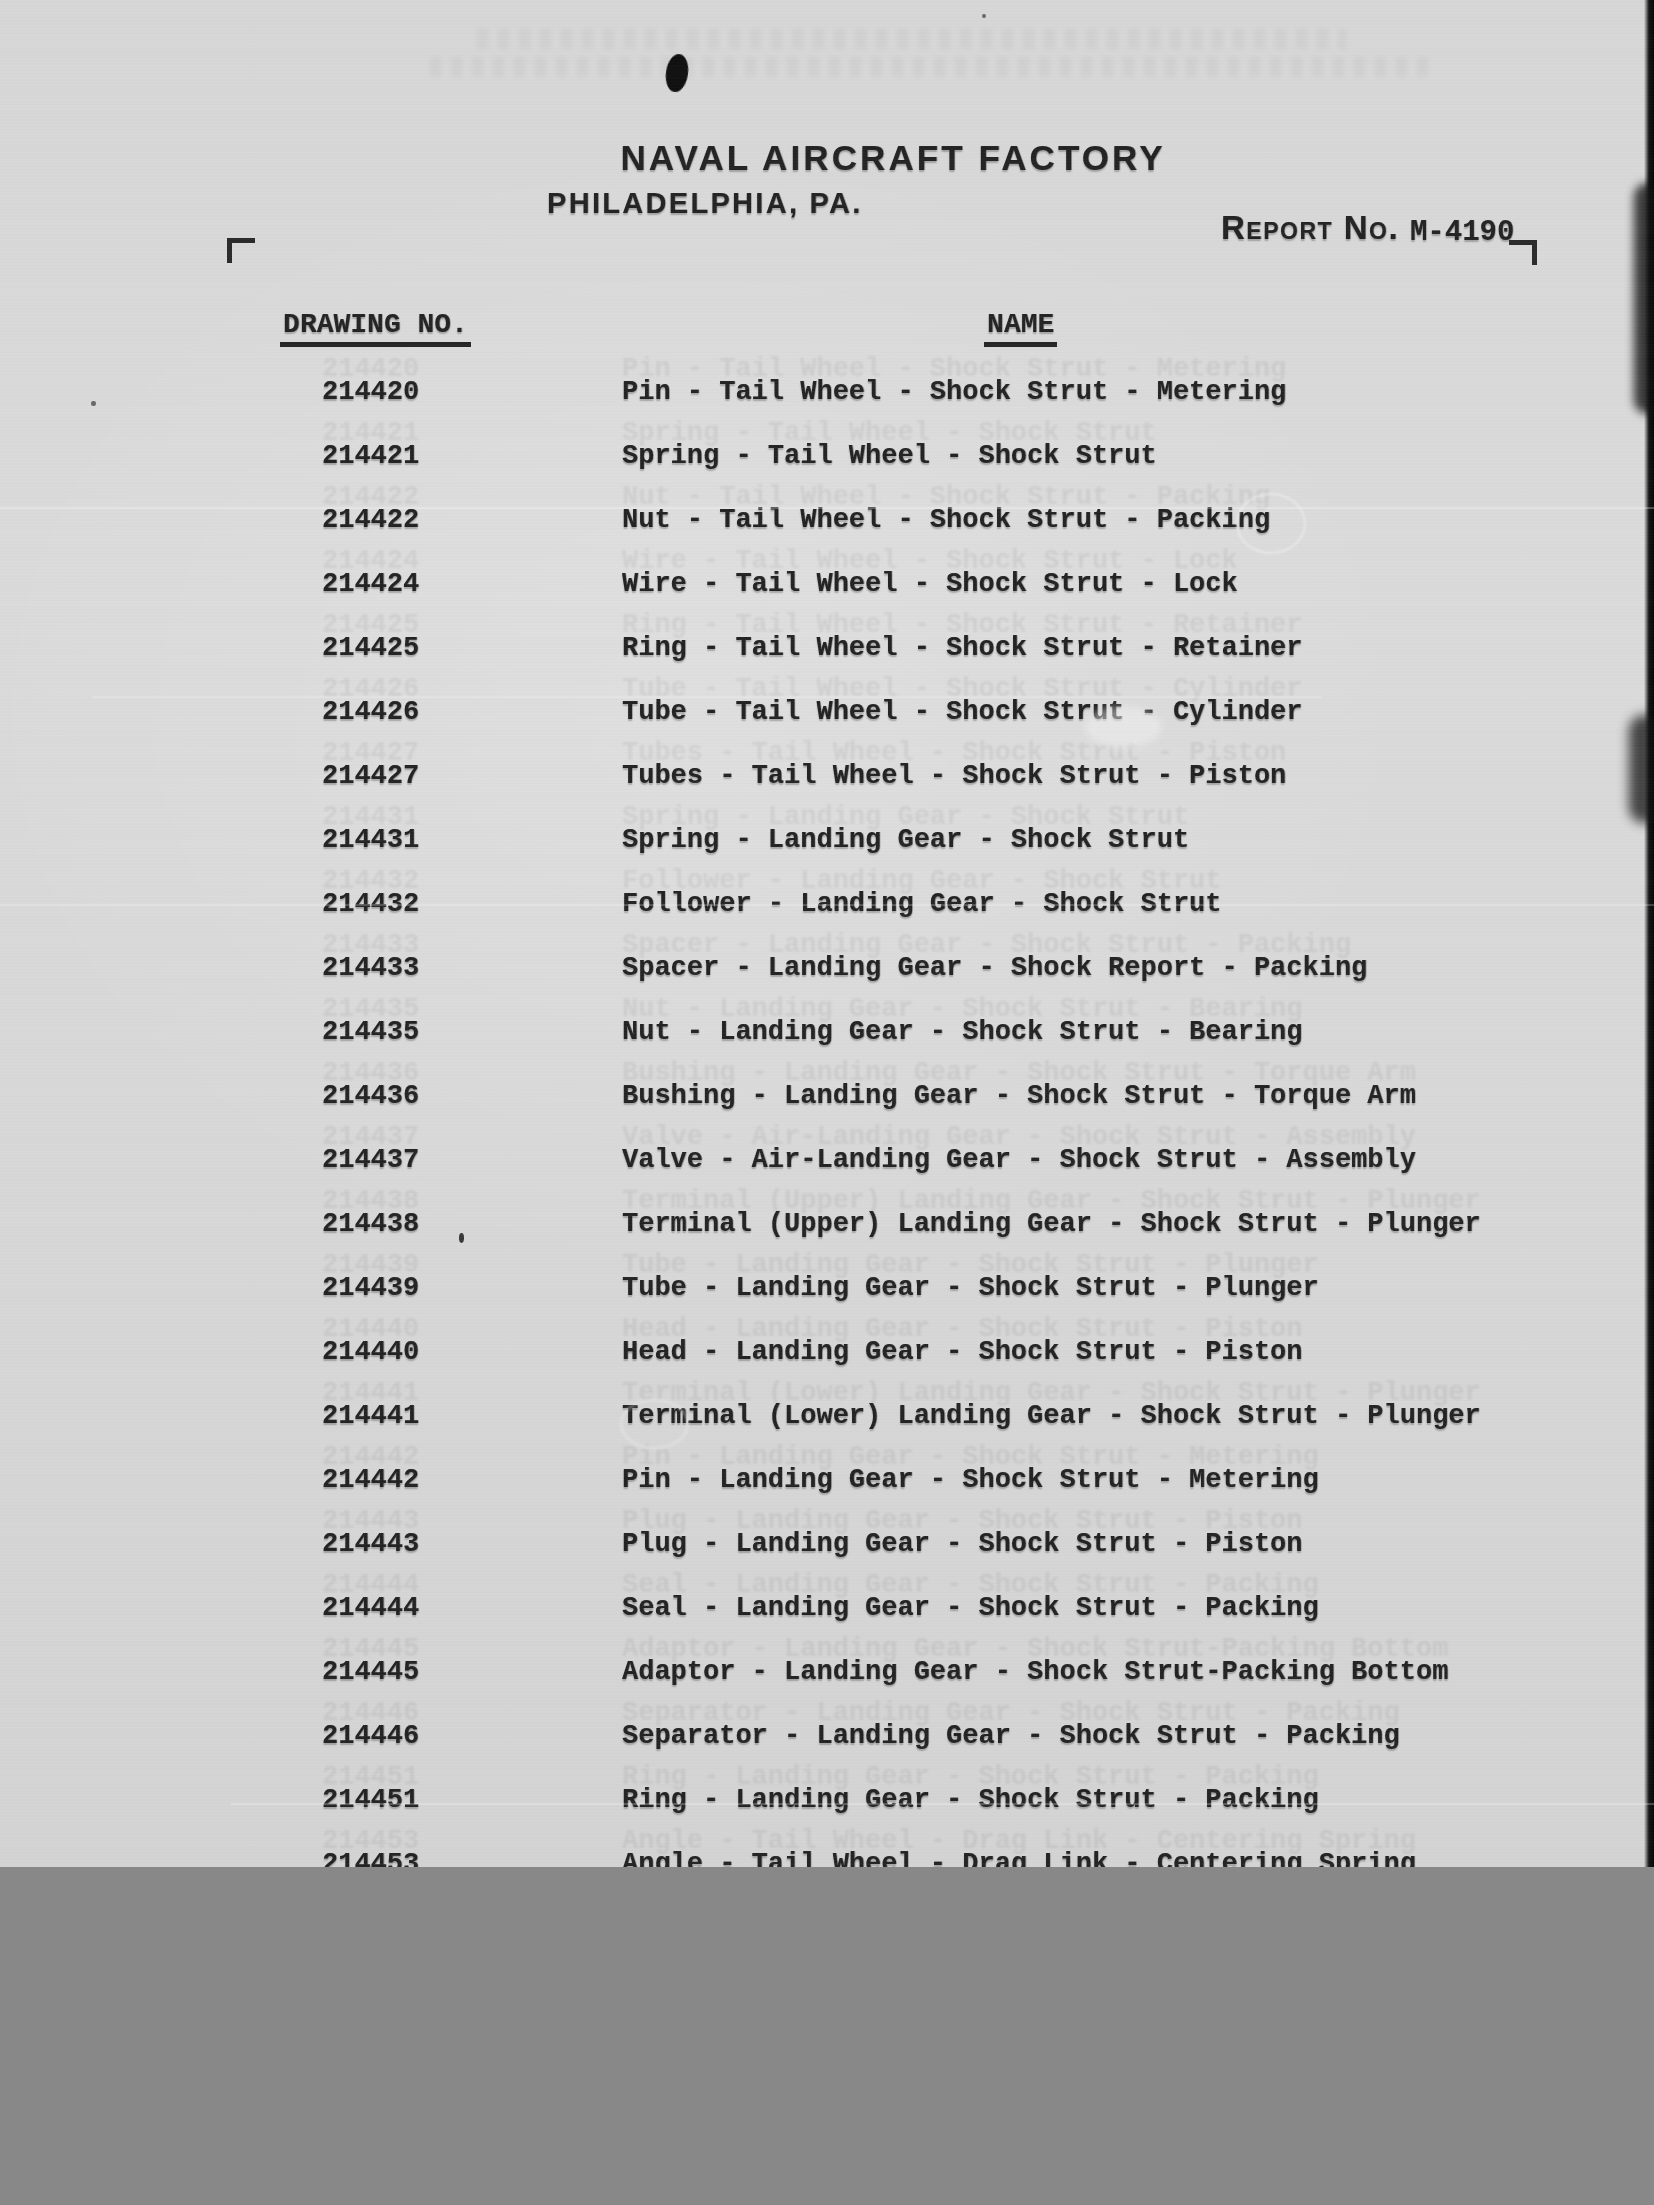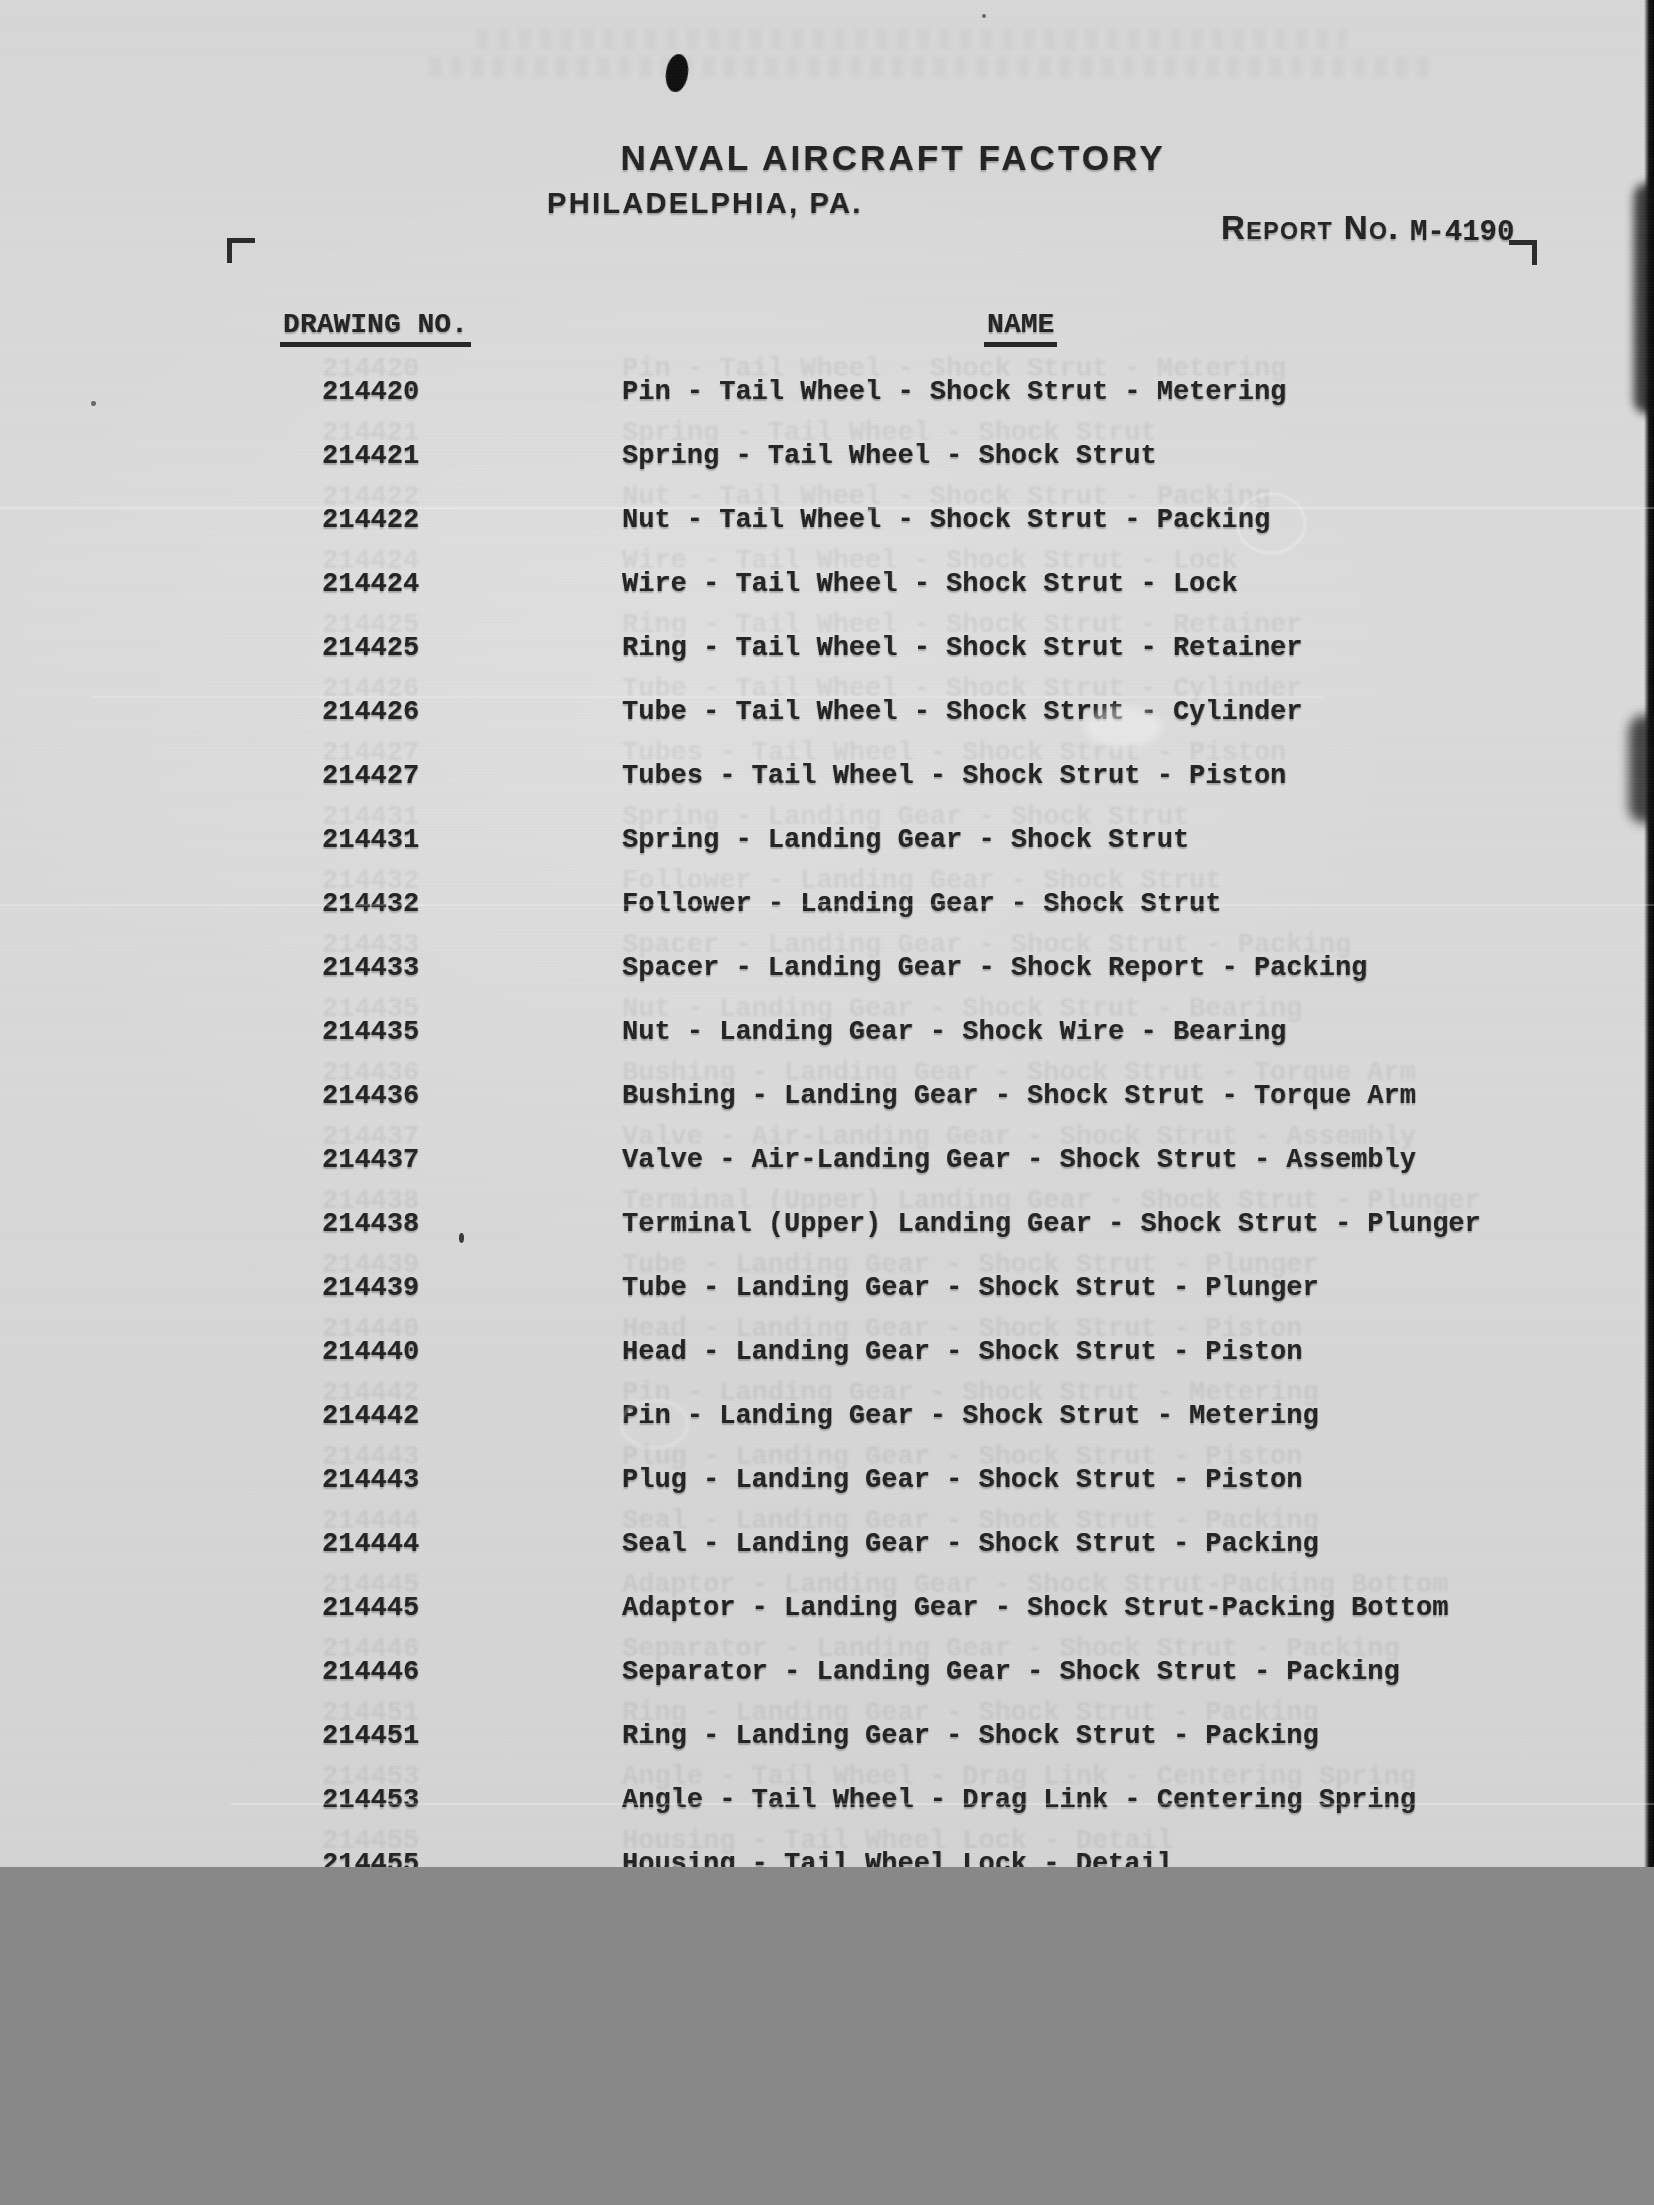--- a/index.html
+++ b/index.html
@@ -194,21 +194,21 @@
     </div>
 
     <div class="row">
       <span class="ghost"><span class="no2">214433</span><span class="nm2">Spacer - Landing Gear - Shock Strut - Packing</span></span>
       <span class="no ink">214433</span><span class="nm ink">Spacer - Landing Gear - Shock Report - Packing</span>
     </div>
 
 
     <div class="row">
       <span class="ghost"><span class="no2">214435</span><span class="nm2">Nut - Landing Gear - Shock Strut - Bearing</span></span>
-      <span class="no ink">214435</span><span class="nm ink">Nut - Landing Gear - Shock Wire - Bearing</span>
+      <span class="no ink">214435</span><span class="nm ink">Nut - Landing Gear - Shock Strut - Bearing</span>
     </div>
 
     <div class="row">
       <span class="ghost"><span class="no2">214436</span><span class="nm2">Bushing - Landing Gear - Shock Strut - Torque Arm</span></span>
       <span class="no ink">214436</span><span class="nm ink">Bushing - Landing Gear - Shock Strut - Torque Arm</span>
     </div>
 
     <div class="row">
       <span class="ghost"><span class="no2">214437</span><span class="nm2">Valve - Air-Landing Gear - Shock Strut - Assembly</span></span>
       <span class="no ink">214437</span><span class="nm ink">Valve - Air-Landing Gear - Shock Strut - Assembly</span>
@@ -222,20 +222,24 @@
     <div class="row">
       <span class="ghost"><span class="no2">214439</span><span class="nm2">Tube - Landing Gear - Shock Strut - Plunger</span></span>
       <span class="no ink">214439</span><span class="nm ink">Tube - Landing Gear - Shock Strut - Plunger</span>
     </div>
 
     <div class="row">
       <span class="ghost"><span class="no2">214440</span><span class="nm2">Head - Landing Gear - Shock Strut - Piston</span></span>
       <span class="no ink">214440</span><span class="nm ink">Head - Landing Gear - Shock Strut - Piston</span>
     </div>
 
+    <div class="row">
+      <span class="ghost"><span class="no2">214441</span><span class="nm2">Terminal (Lower) Landing Gear - Shock Strut - Plunger</span></span>
+      <span class="no ink">214441</span><span class="nm ink">Terminal (Lower) Landing Gear - Shock Strut - Plunger</span>
+    </div>
 
     <div class="row">
       <span class="ghost"><span class="no2">214442</span><span class="nm2">Pin - Landing Gear - Shock Strut - Metering</span></span>
       <span class="no ink">214442</span><span class="nm ink">Pin - Landing Gear - Shock Strut - Metering</span>
     </div>
 
     <div class="row">
       <span class="ghost"><span class="no2">214443</span><span class="nm2">Plug - Landing Gear - Shock Strut - Piston</span></span>
       <span class="no ink">214443</span><span class="nm ink">Plug - Landing Gear - Shock Strut - Piston</span>
     </div>

